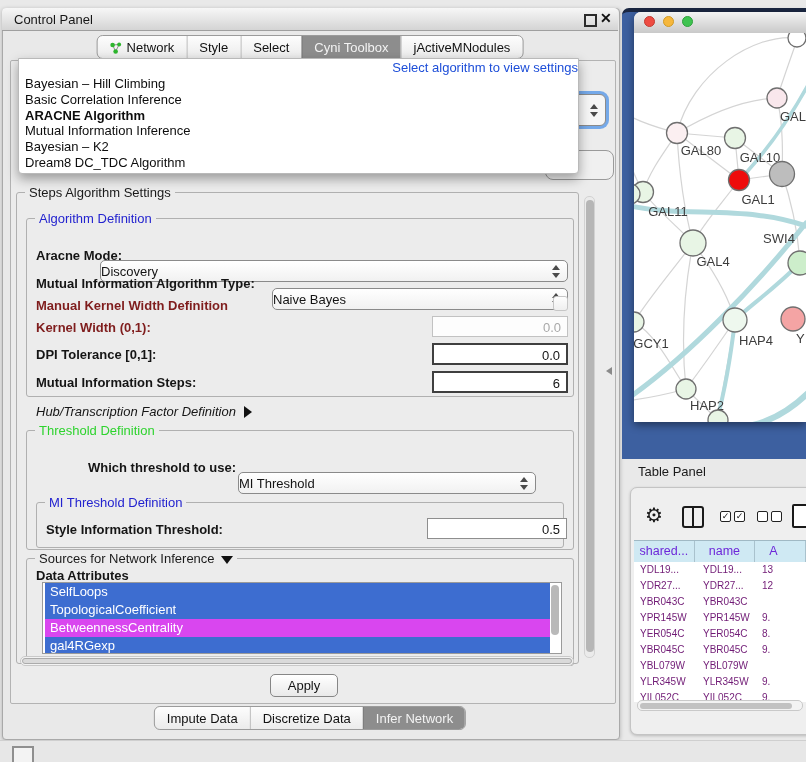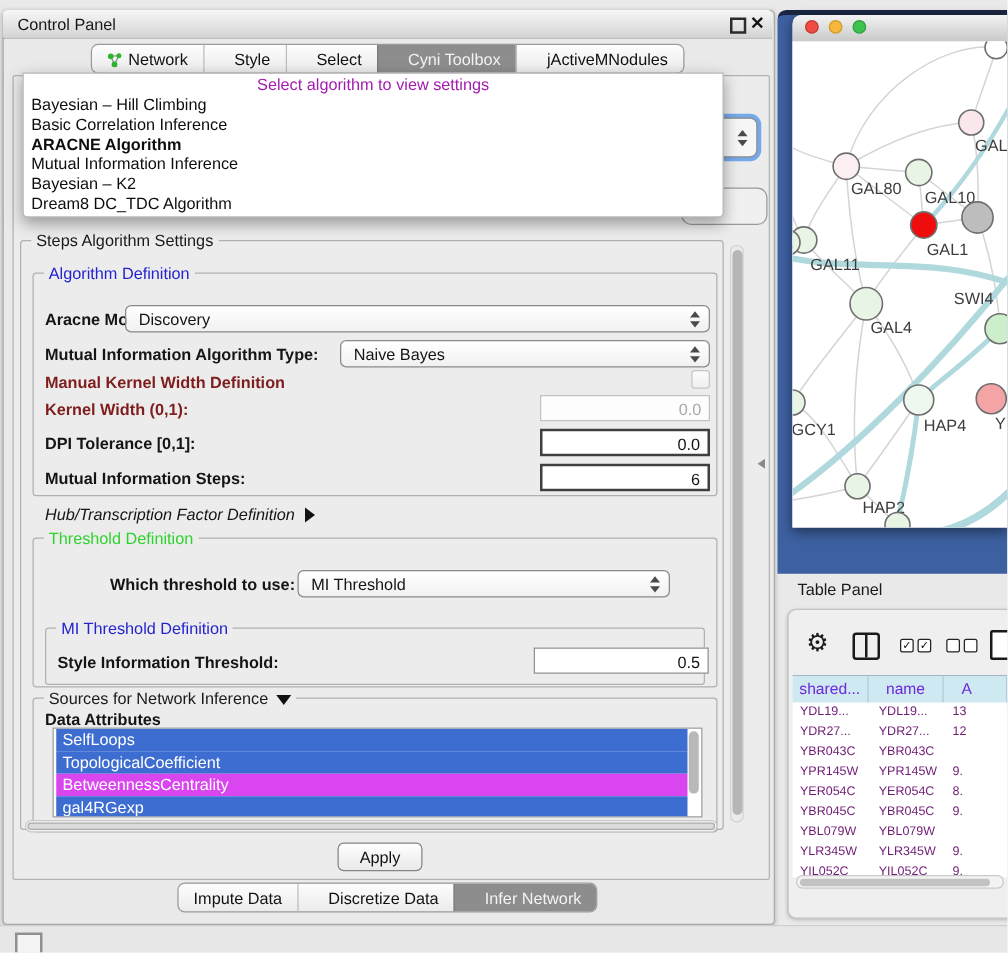--- a/index.html
+++ b/index.html
@@ -13,21 +13,21 @@
             background:linear-gradient(#f7f7f7,#d4d4d4);border-bottom:1px solid #9f9f9f;}
   .win-title{left:14px;top:12px;font-size:13px;color:#161616;}
   .float-btn{left:584px;top:14px;width:9px;height:9px;border:2px solid #2b2b2b;background:transparent;}
   .close-btn{left:600px;top:10px;font-size:14px;font-weight:900;color:#111;line-height:16px;}
   
   .tabstrip{display:inline-flex;border:1px solid #9b9b9b;border-radius:6px;overflow:hidden;
             background:linear-gradient(#fdfdfd,#ebebeb);height:24px;box-sizing:border-box;}
   #top-tabs{left:310px;top:35px;transform:translateX(-50%);}
   #bottom-tabs{left:310px;top:706px;transform:translateX(-50%);}
   .tab{padding:4px 12px 0 12px;font-size:13px;color:#111;white-space:nowrap;height:24px;box-sizing:border-box;}
-  .tab + .tab{border-left:1px solid #bdbdbd;padding-left:24px;}
+  .tab + .tab{border-left:1px solid #bdbdbd;}
   .tab.sel{background:#8d8d8d;color:#f3f3f3;border-left:1px solid #7d7d7d;}
   .tab .ticon{display:inline-block;margin-right:5px;vertical-align:-2px;}
   
   .main-panel{left:10px;top:60px;width:604px;height:642px;background:#ececec;border:1px solid #b3b3b3;border-radius:2px;}
   
   .focus-combo{left:540px;top:94px;width:64px;height:30px;border:1px solid #8b8b8b;border-radius:6px;
                background:#f6f6f6;box-shadow:0 0 0 3px rgba(96,158,233,.85);}
   .partial-box{left:545px;top:150px;width:67px;height:28px;border:1px solid #9a9a9a;border-radius:8px;background:#f0f0f0;}
   
   .grp{border:1px solid #b0b0b0;border-radius:3px;}
@@ -35,21 +35,21 @@
   .lg.blue{color:#2323cf;} .lg.green{color:#2ed32e;}
   
   .lbl{font-size:13px;font-weight:bold;color:#151515;line-height:14px;white-space:nowrap;}
   .lbl.reg{font-weight:normal;font-style:italic;}
   .lbl.dis{color:#7f1d1d;}
   .fld{background:#fff;border:1px solid #8e8e8e;box-sizing:border-box;text-align:right;
        font-size:13px;padding:3px 6px 0 0;height:21px;}
   .fld.dis{border:1px solid #c2c2c2;color:#a9a9a9;background:#fdfdfd;}
   .fld.dark{border:2px solid #3f3f3f;height:22px;}
   .combo{height:22px;border:1px solid #8a8a8a;border-radius:5px;background:linear-gradient(#ffffff,#f1f1f1);
-         font-size:13px;line-height:21px;padding-left:10px;box-sizing:border-box;}
+         font-size:13px;line-height:21px;padding-left:0;box-sizing:border-box;margin-top:16px;}
   .stp{position:absolute;right:7px;top:50%;margin-top:-6px;width:8px;height:13px;}
   .stp::before{content:"";position:absolute;top:0;left:0;border-left:4px solid transparent;border-right:4px solid transparent;border-bottom:5px solid #4a4a4a;}
   .stp::after{content:"";position:absolute;bottom:0;left:0;border-left:4px solid transparent;border-right:4px solid transparent;border-top:5px solid #4a4a4a;}
   .cb{width:13px;height:13px;border:1px solid #c6c6c6;border-radius:3px;background:linear-gradient(#fdfdfd,#efefef);}
   .tri-right{display:inline-block;width:0;height:0;border-top:6px solid transparent;border-bottom:6px solid transparent;border-left:8px solid #111;margin-left:8px;vertical-align:-2px;}
   .tri-down{display:inline-block;width:0;height:0;border-left:6px solid transparent;border-right:6px solid transparent;border-top:8px solid #111;margin-left:6px;vertical-align:-1px;}
   
   .attr-list{background:#fff;border:1px solid #9a9a9a;box-sizing:border-box;overflow:hidden;}
   .attr-row{height:18px;line-height:18px;font-size:13px;color:#fff;background:#3d6dd0;
             padding-left:5px;margin-left:2px;width:calc(100% - 18px);white-space:nowrap;overflow:hidden;}
@@ -57,21 +57,21 @@
   .hscroll{background:#f3f3f3;border:1px solid #c9c9c9;border-radius:5px;box-sizing:border-box;}
   .hthumb{position:absolute;left:1px;top:1px;right:1px;bottom:1px;background:#dadada;border:1px solid #ababab;border-radius:5px;}
   .sb-track{background:#ebebeb;border:1px solid #d2d2d2;border-radius:5px;box-sizing:border-box;}
   .sb-thumb{position:absolute;left:1px;top:3px;width:8px;height:452px;background:#b6b6b6;border-radius:5px;}
   
   .btn{border:1px solid #868686;border-radius:5px;background:linear-gradient(#ffffff,#e9e9e9);
        font-size:13px;text-align:center;line-height:21px;box-sizing:border-box;}
   
   .popup{left:18px;top:58px;width:559px;height:114px;background:#fff;border:1px solid #b9b9b9;
          border-radius:0 0 4px 4px;box-shadow:0 5px 12px rgba(0,0,0,.35);z-index:50;}
-  .popup .ph{height:17px;line-height:17px;text-align:center;color:#a21caf;font-size:13px;}
+  .popup .ph{height:17px;line-height:17px;text-align:right;color:#1d4ed8;font-size:13px;}
   .popup .pi{height:15.8px;line-height:15.8px;padding-left:6px;font-size:13px;color:#0d0d0d;white-space:nowrap;}
   .popup .pi.sel{font-weight:bold;}
   
   .split-handle{left:606px;top:367px;width:0;height:0;border-top:4px solid transparent;border-bottom:4px solid transparent;border-right:6px solid #8a8a8a;}
   
   .net-frame{left:622px;top:8px;width:184px;height:447px;background:#3d60a0;border-top:4px solid #1b2742;border-radius:7px 0 0 0;}
   .mac-win{left:634px;top:12px;width:172px;height:410px;border-radius:7px 0 0 0;
            box-shadow:0 3px 9px rgba(0,0,0,.45);background:#fff;}
   .mac-titlebar{left:634px;top:12px;width:172px;height:21px;border-radius:7px 0 0 0;
                 background:linear-gradient(#f3f3f3,#c9c9c9);border-bottom:1px solid #9f9f9f;}

